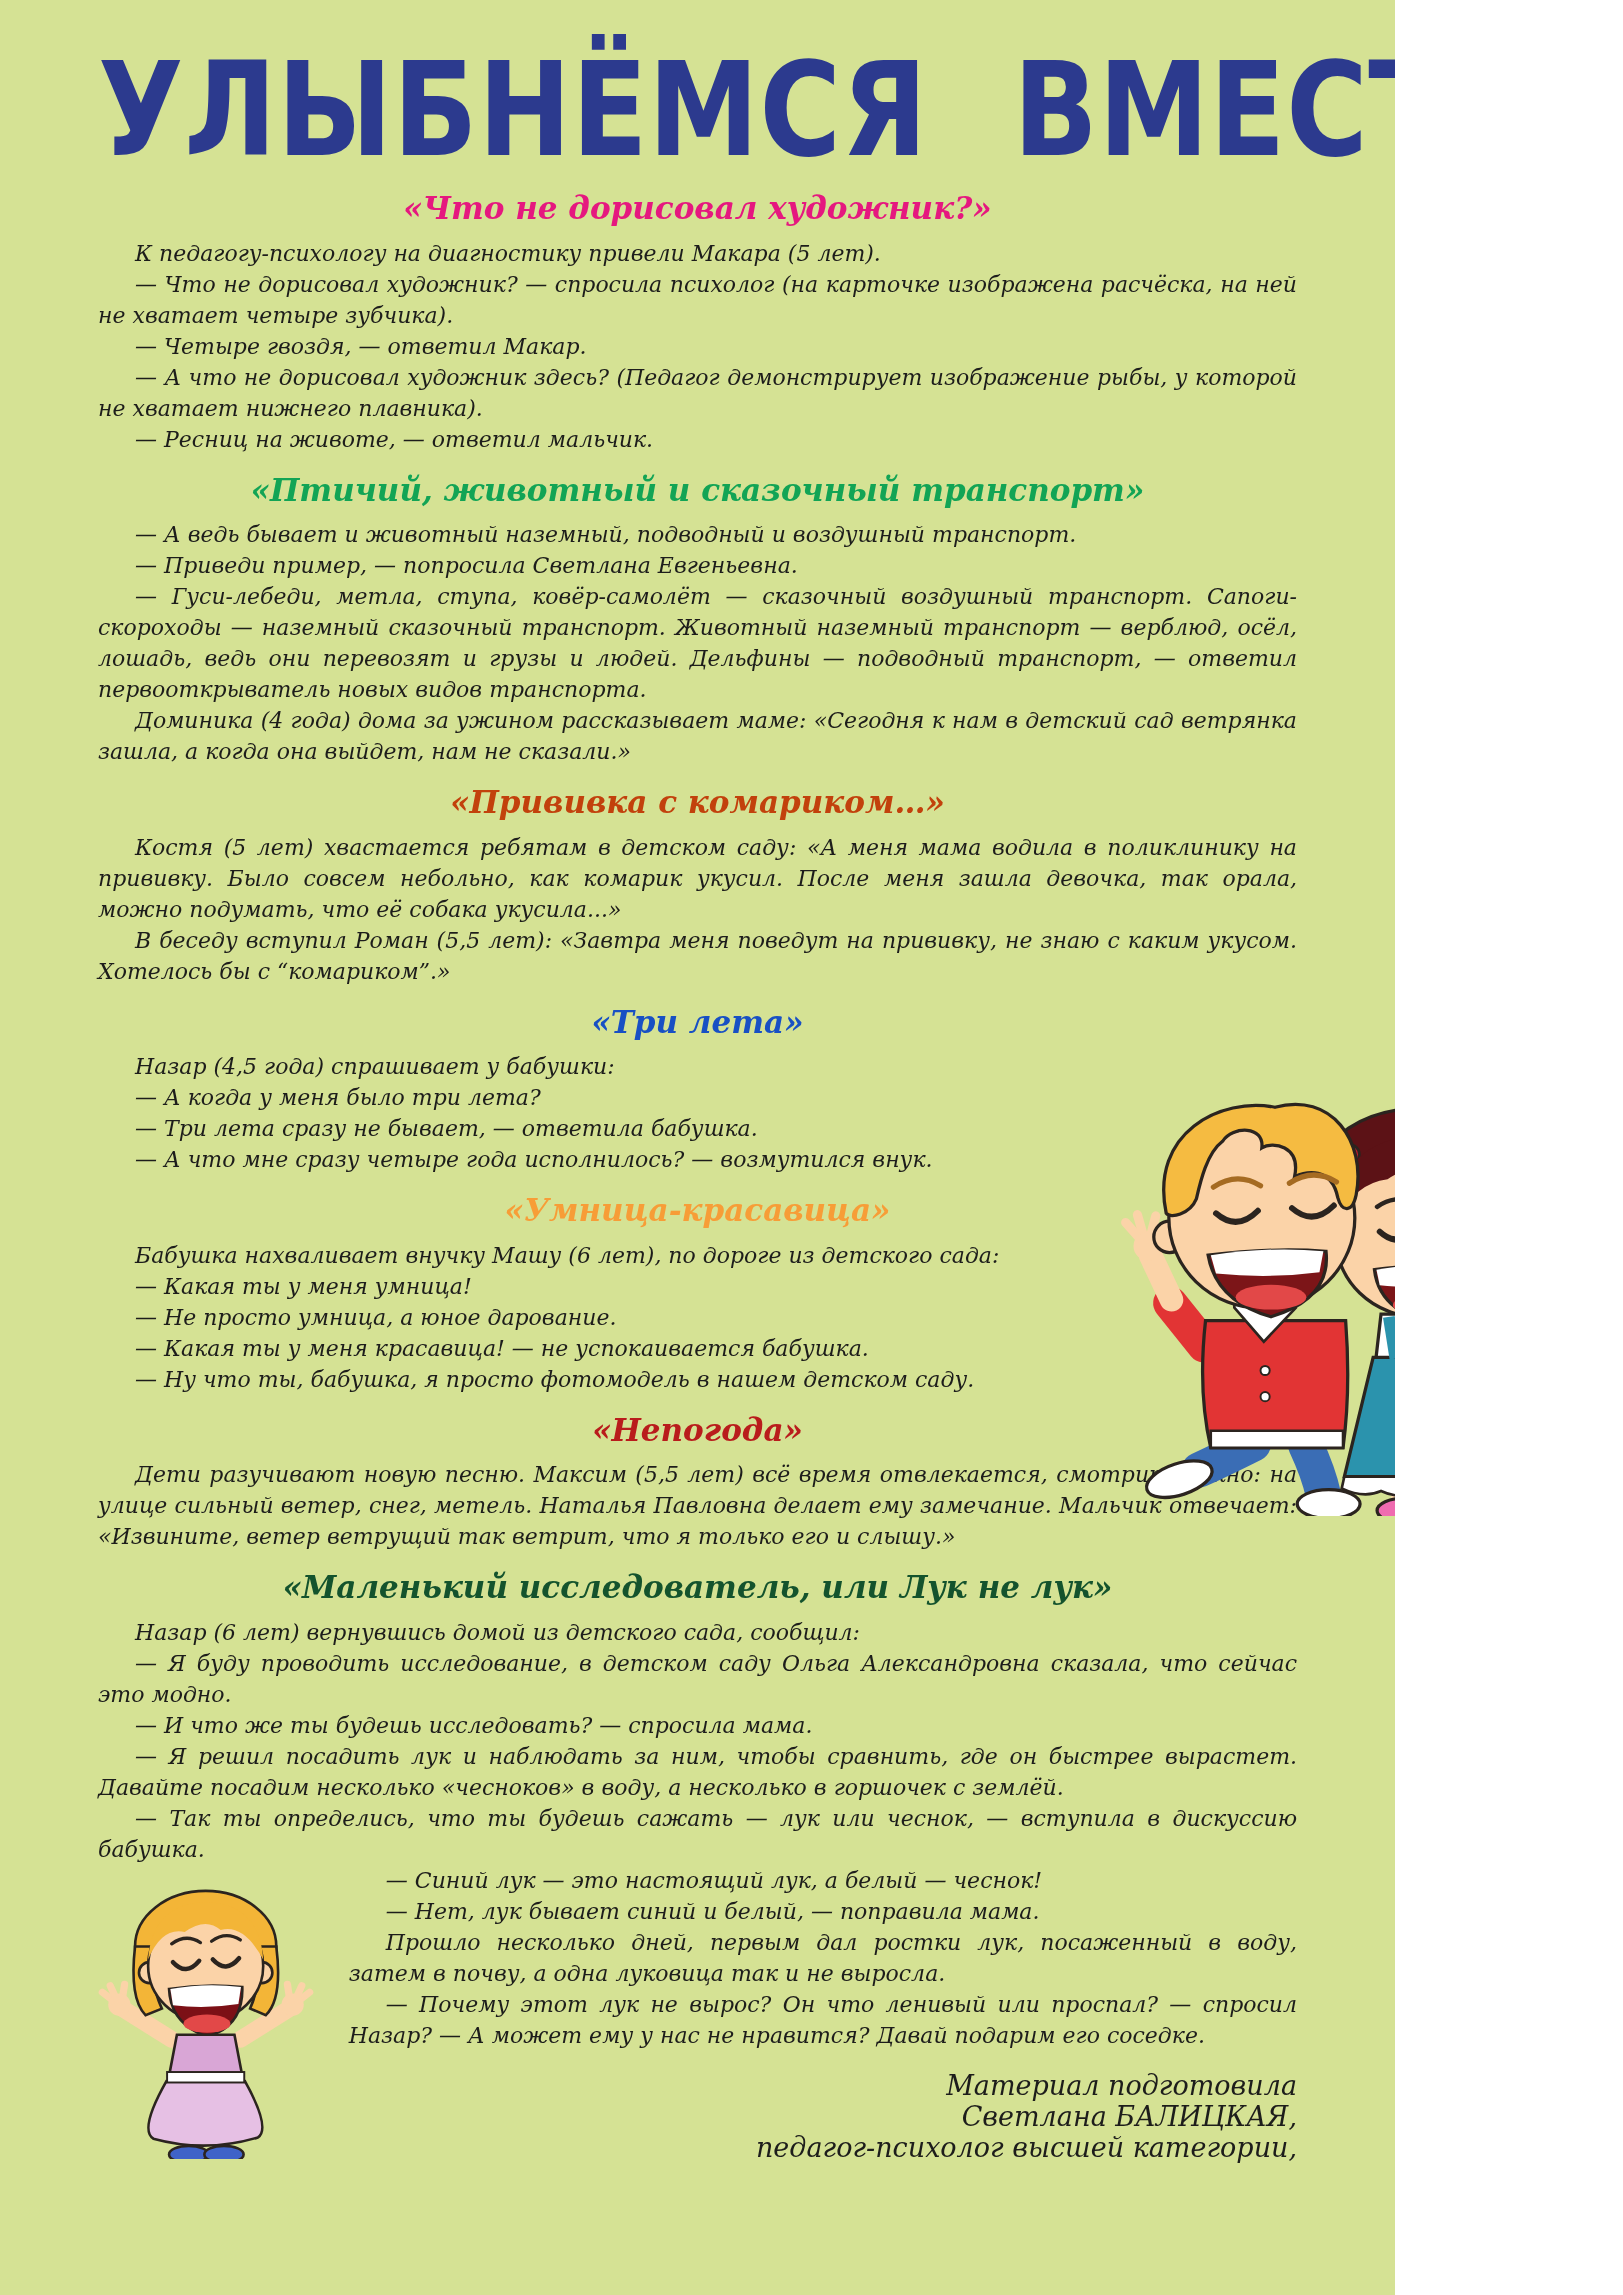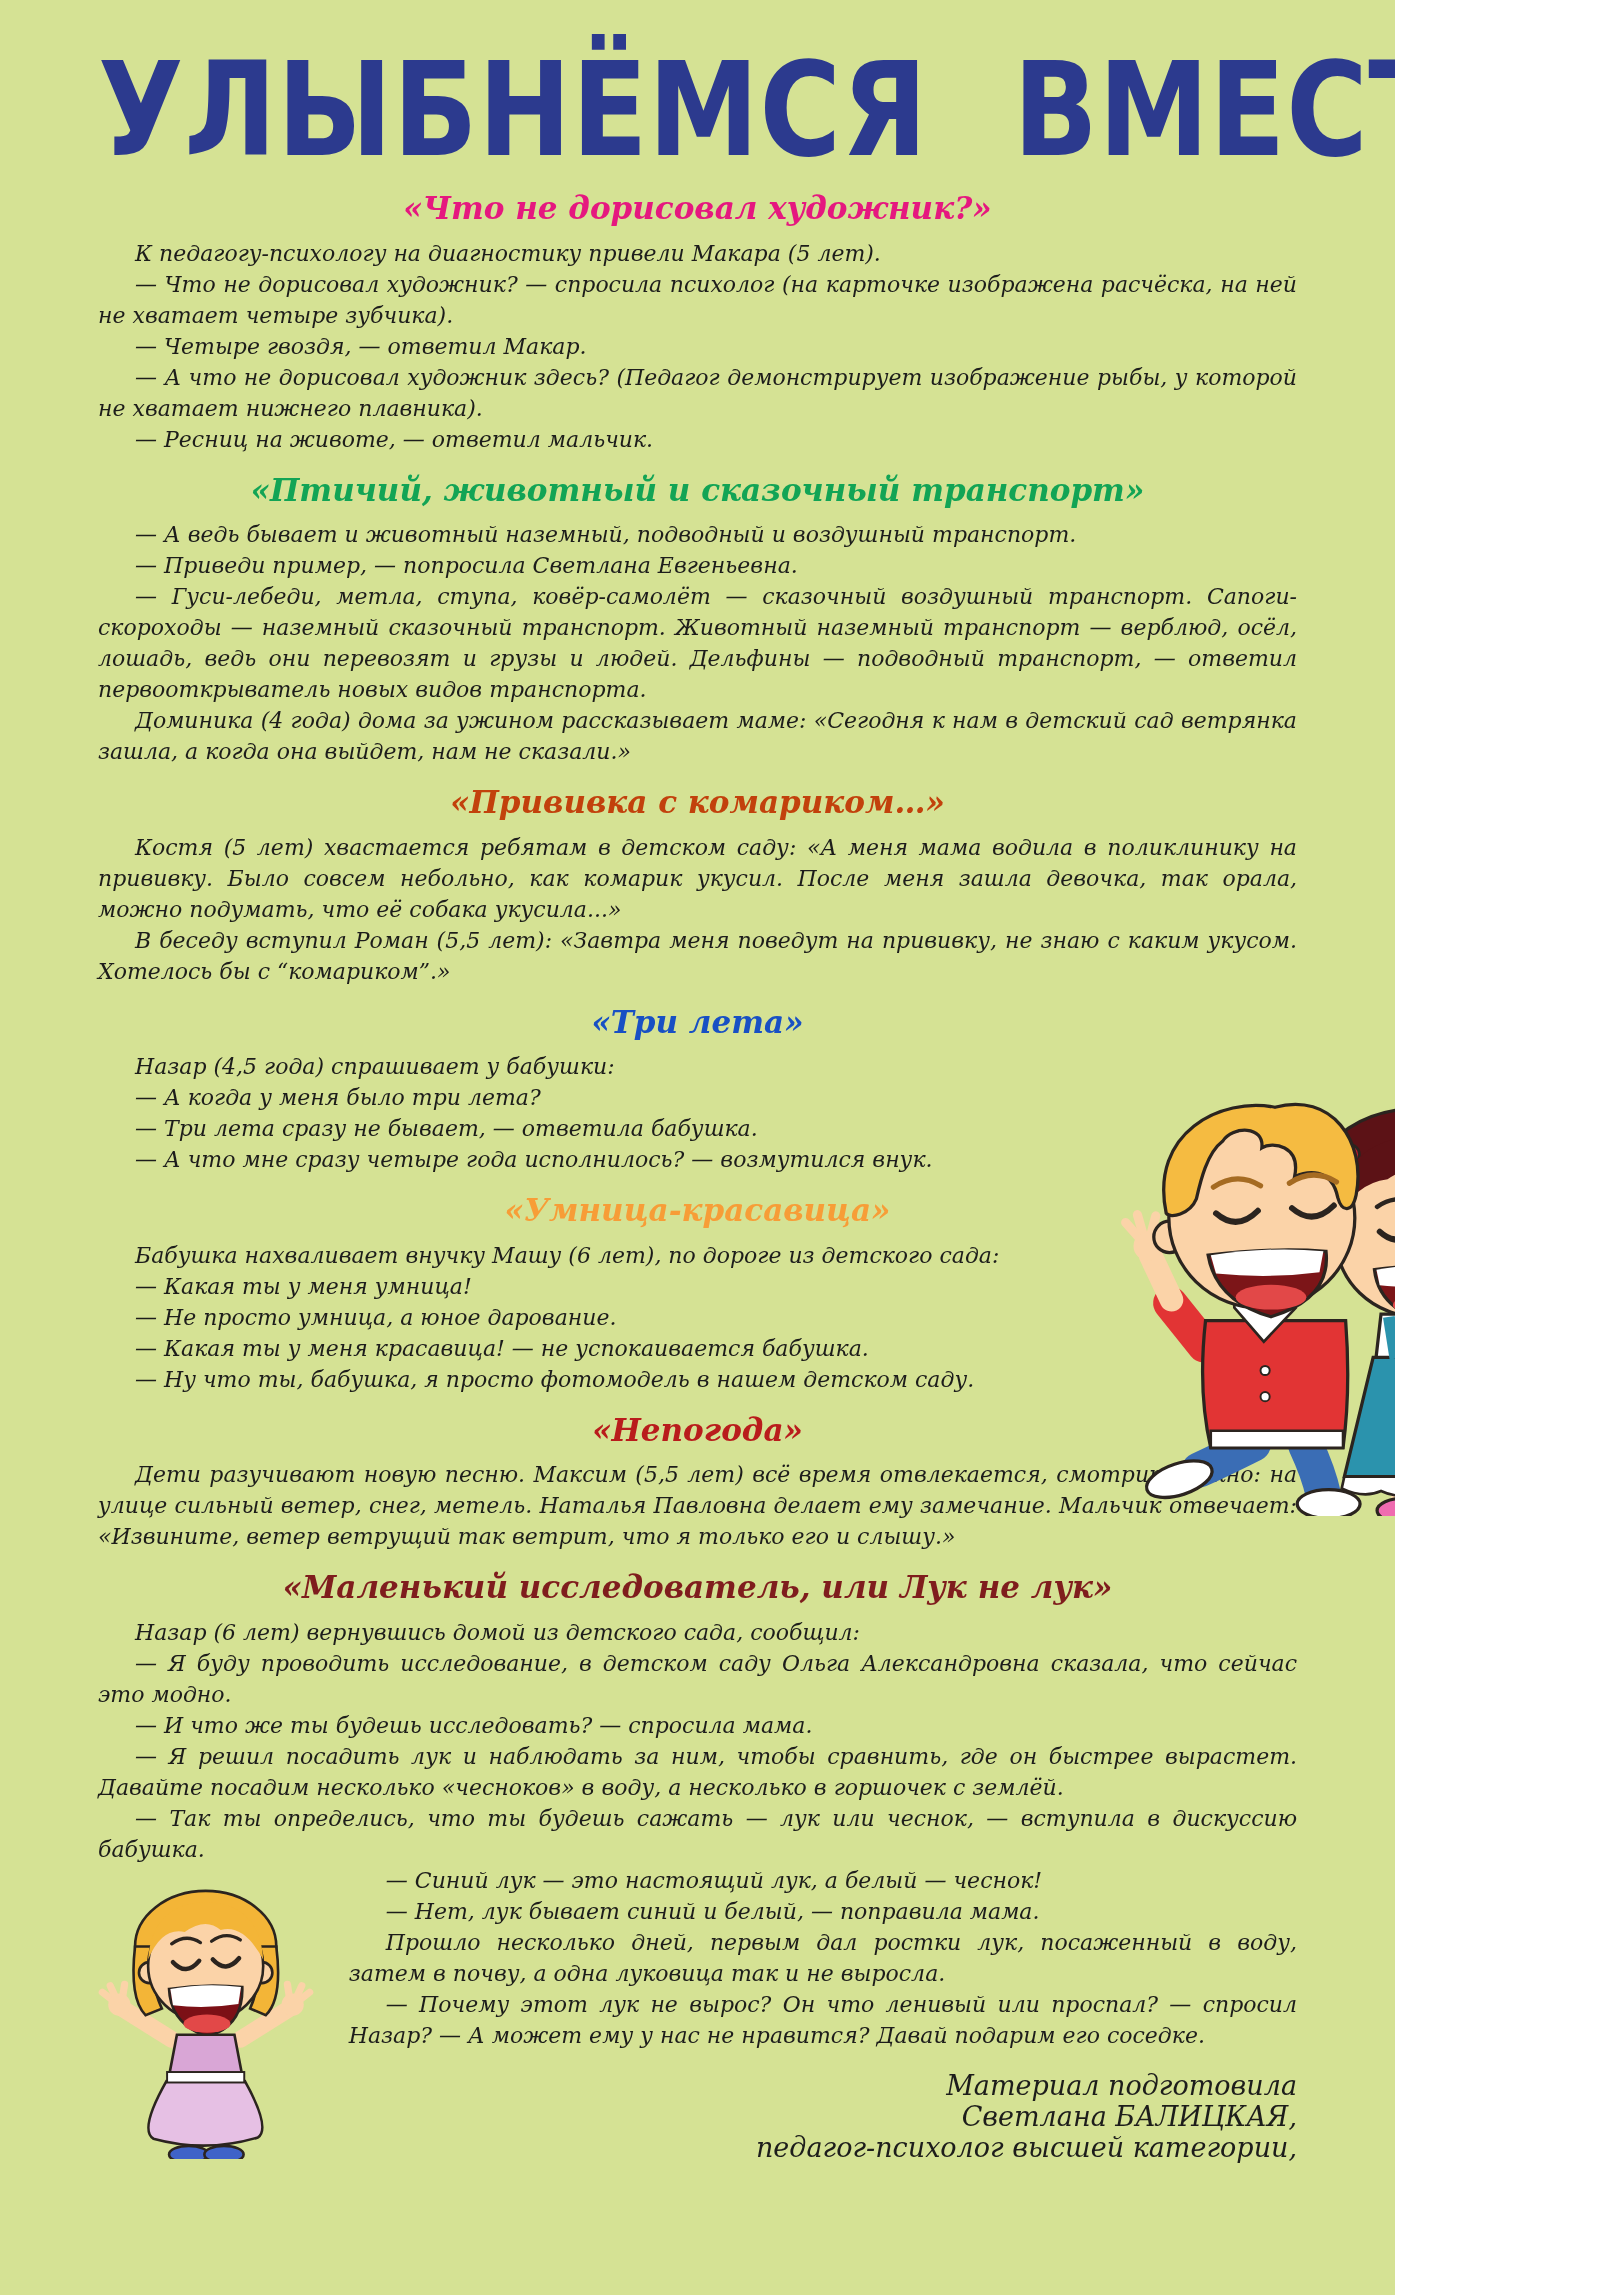--- a/index.html
+++ b/index.html
@@ -87,21 +87,21 @@
         <p class="para">— Три лета сразу не бывает, — ответила бабушка.</p>
         <p class="para">— А что мне сразу четыре года исполнилось? — возмутился внук.</p>
         <h2 class="heading" style="color: rgb(247, 157, 55);">«Умница-красавица»</h2>
         <p class="para">Бабушка нахваливает внучку Машу (6 лет), по дороге из детского сада:</p>
         <p class="para">— Какая ты у меня умница!</p>
         <p class="para">— Не просто умница, а юное дарование.</p>
         <p class="para">— Какая ты у меня красавица! — не успокаивается бабушка.</p>
         <p class="para">— Ну что ты, бабушка, я просто фотомодель в нашем детском саду.</p>
         <h2 class="heading" style="color: #b91c1c;">«Непогода»</h2>
         <p class="para">Дети разучивают новую песню. Максим (5,5 лет) всё время отвлекается, смотрит в окно: на улице сильный ветер, снег, метель. Наталья Павловна делает ему замечание. Мальчик отвечает: «Извините, ветер ветрущий так ветрит, что я только его и слышу.»</p>
-        <h2 class="heading" style="color: #7f1d1d;">«Маленький исследователь, или Лук не лук»</h2>
+        <h2 class="heading" style="color: #14532d;">«Маленький исследователь, или Лук не лук»</h2>
         <p class="para">Назар (6 лет) вернувшись домой из детского сада, сообщил:</p>
         <p class="para">— Я буду проводить исследование, в детском саду Ольга Александровна сказала, что сейчас это модно.</p>
         <p class="para">— И что же ты будешь исследовать? — спросила мама.</p>
         <p class="para">— Я решил посадить лук и наблюдать за ним, чтобы сравнить, где он быстрее вырастет. Давайте посадим несколько «чесноков» в воду, а несколько в горшочек с землёй.</p>
         <p class="para">— Так ты определись, что ты будешь сажать — лук или чеснок, — вступила в дискуссию бабушка.</p>
   <div class="girl-float">
     <svg viewBox="0 0 345 445">
       <path d="M120,262 L45,215" stroke="#fbd3a8" stroke-width="26" stroke-linecap="round" fill="none"></path>
       <path d="M225,262 L300,215" stroke="#fbd3a8" stroke-width="26" stroke-linecap="round" fill="none"></path>
       <g stroke="#fbd3a8" stroke-width="11" stroke-linecap="round" fill="none">

